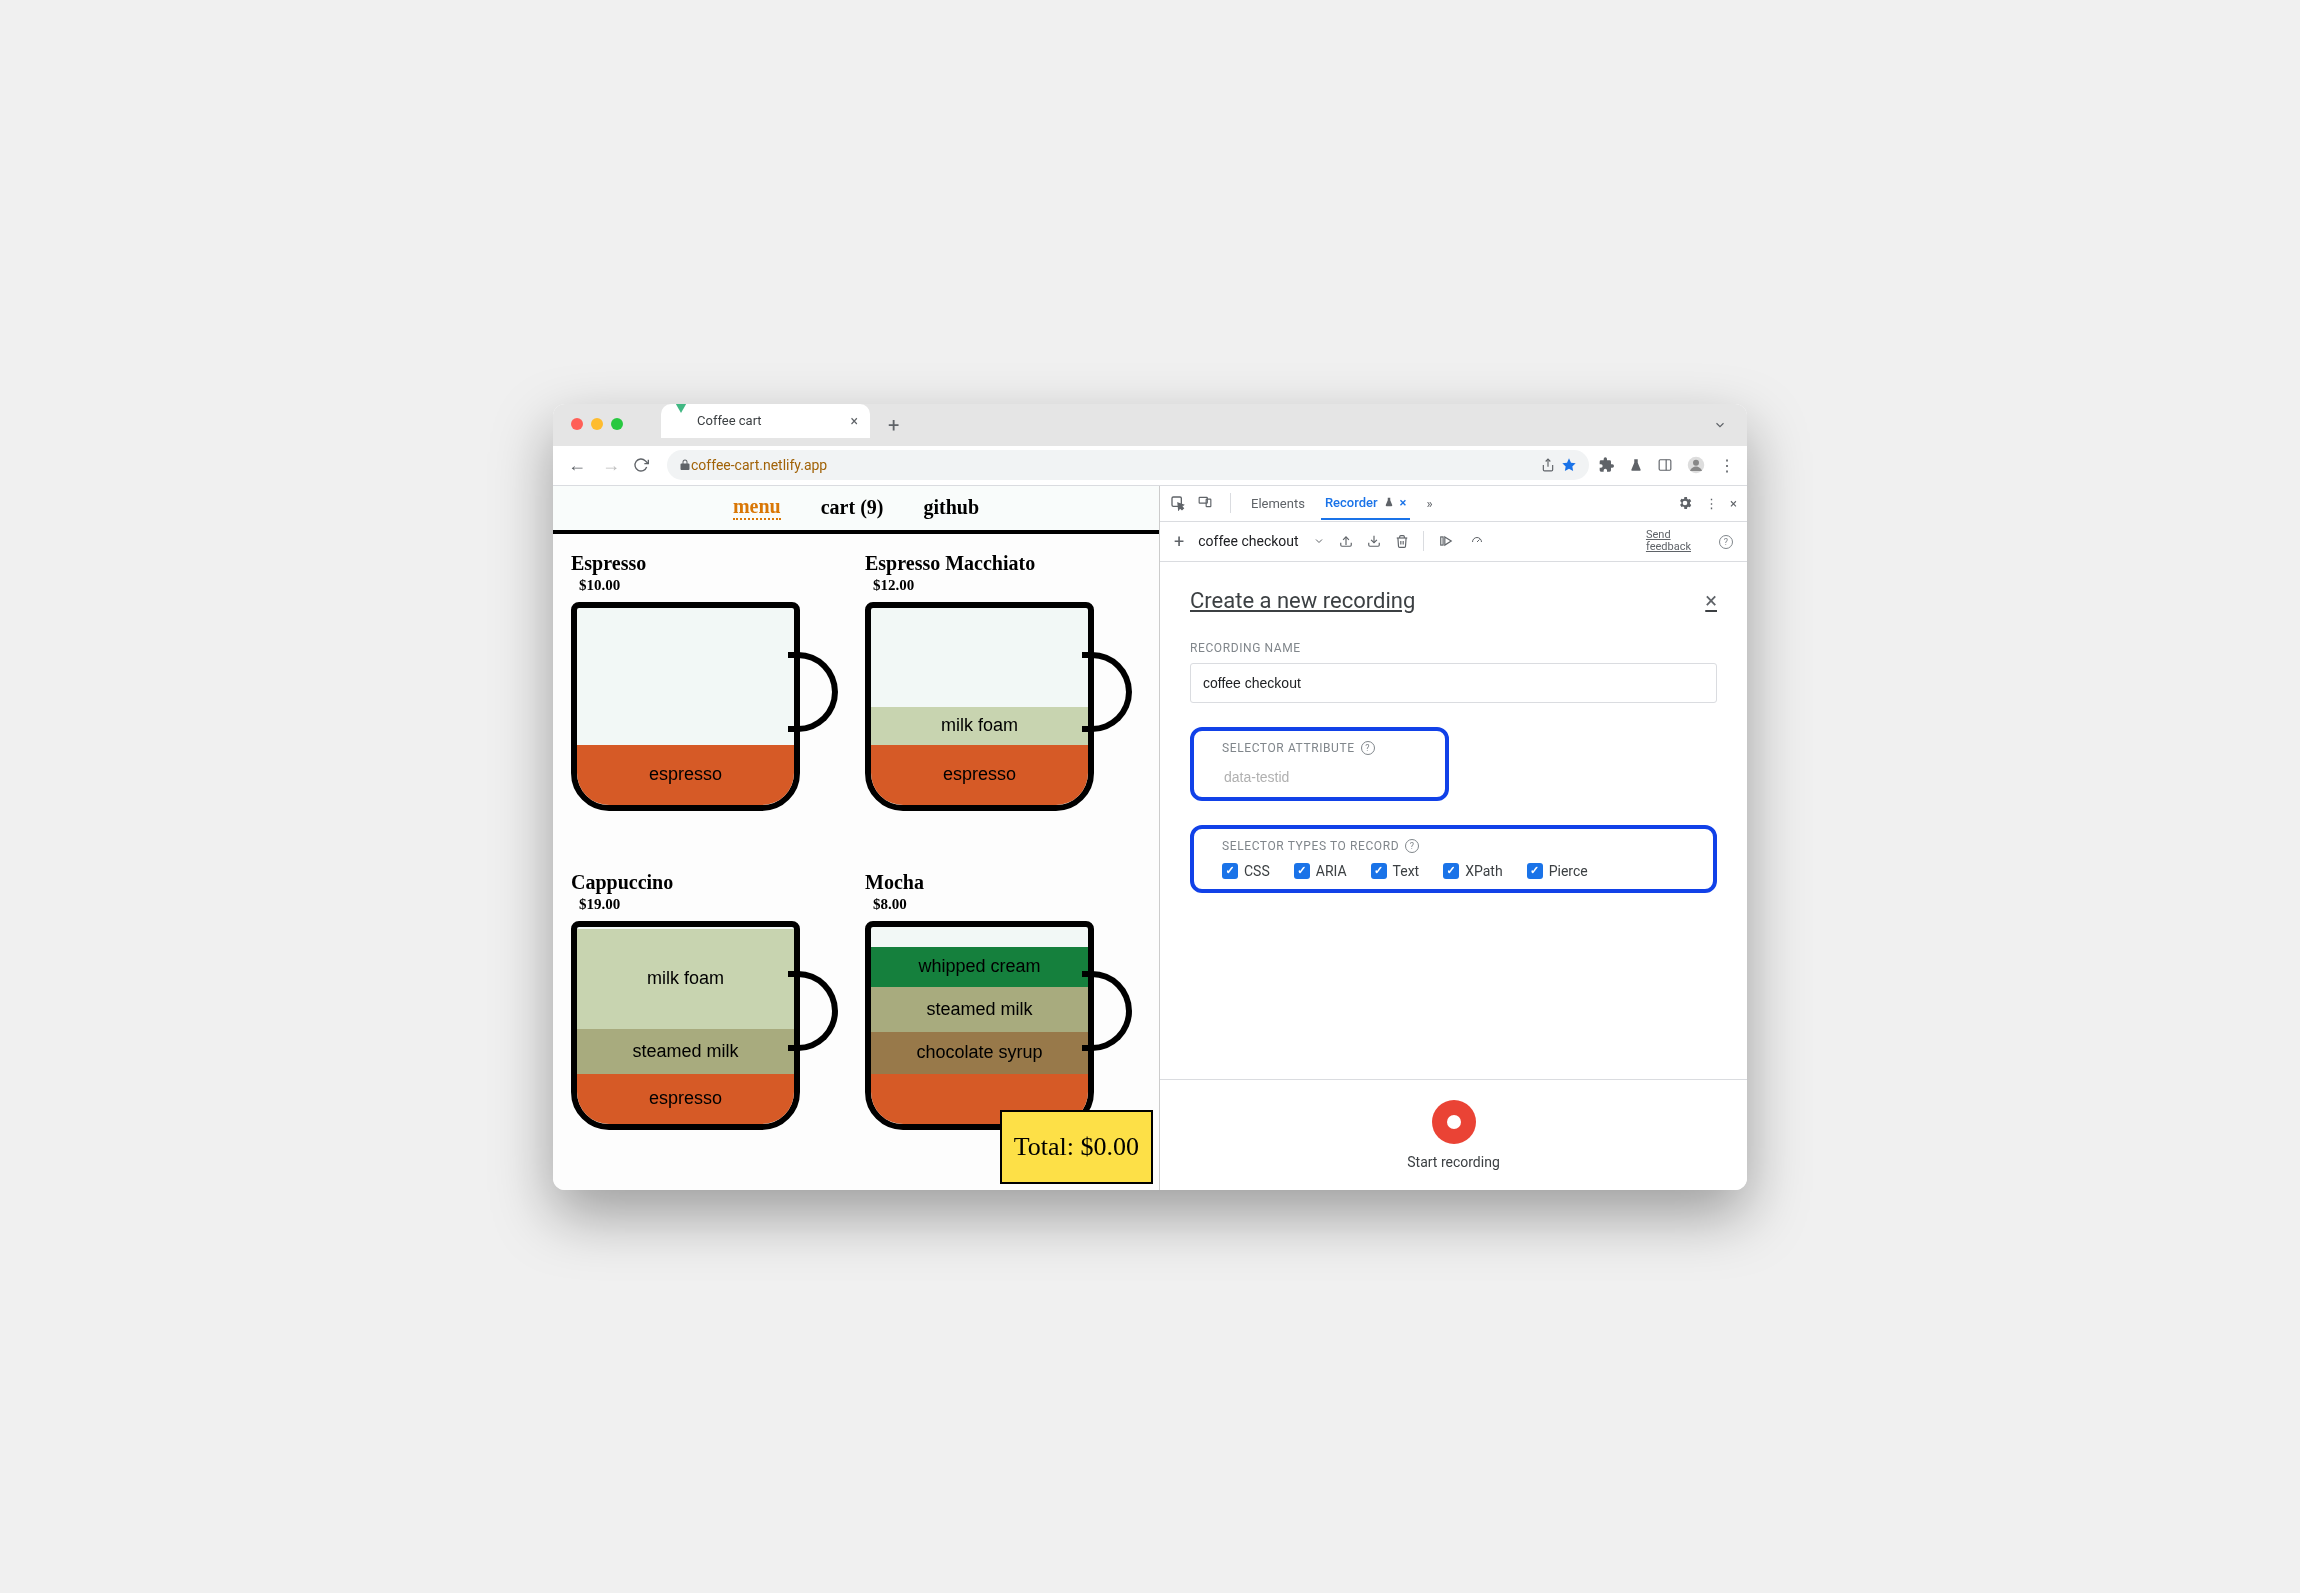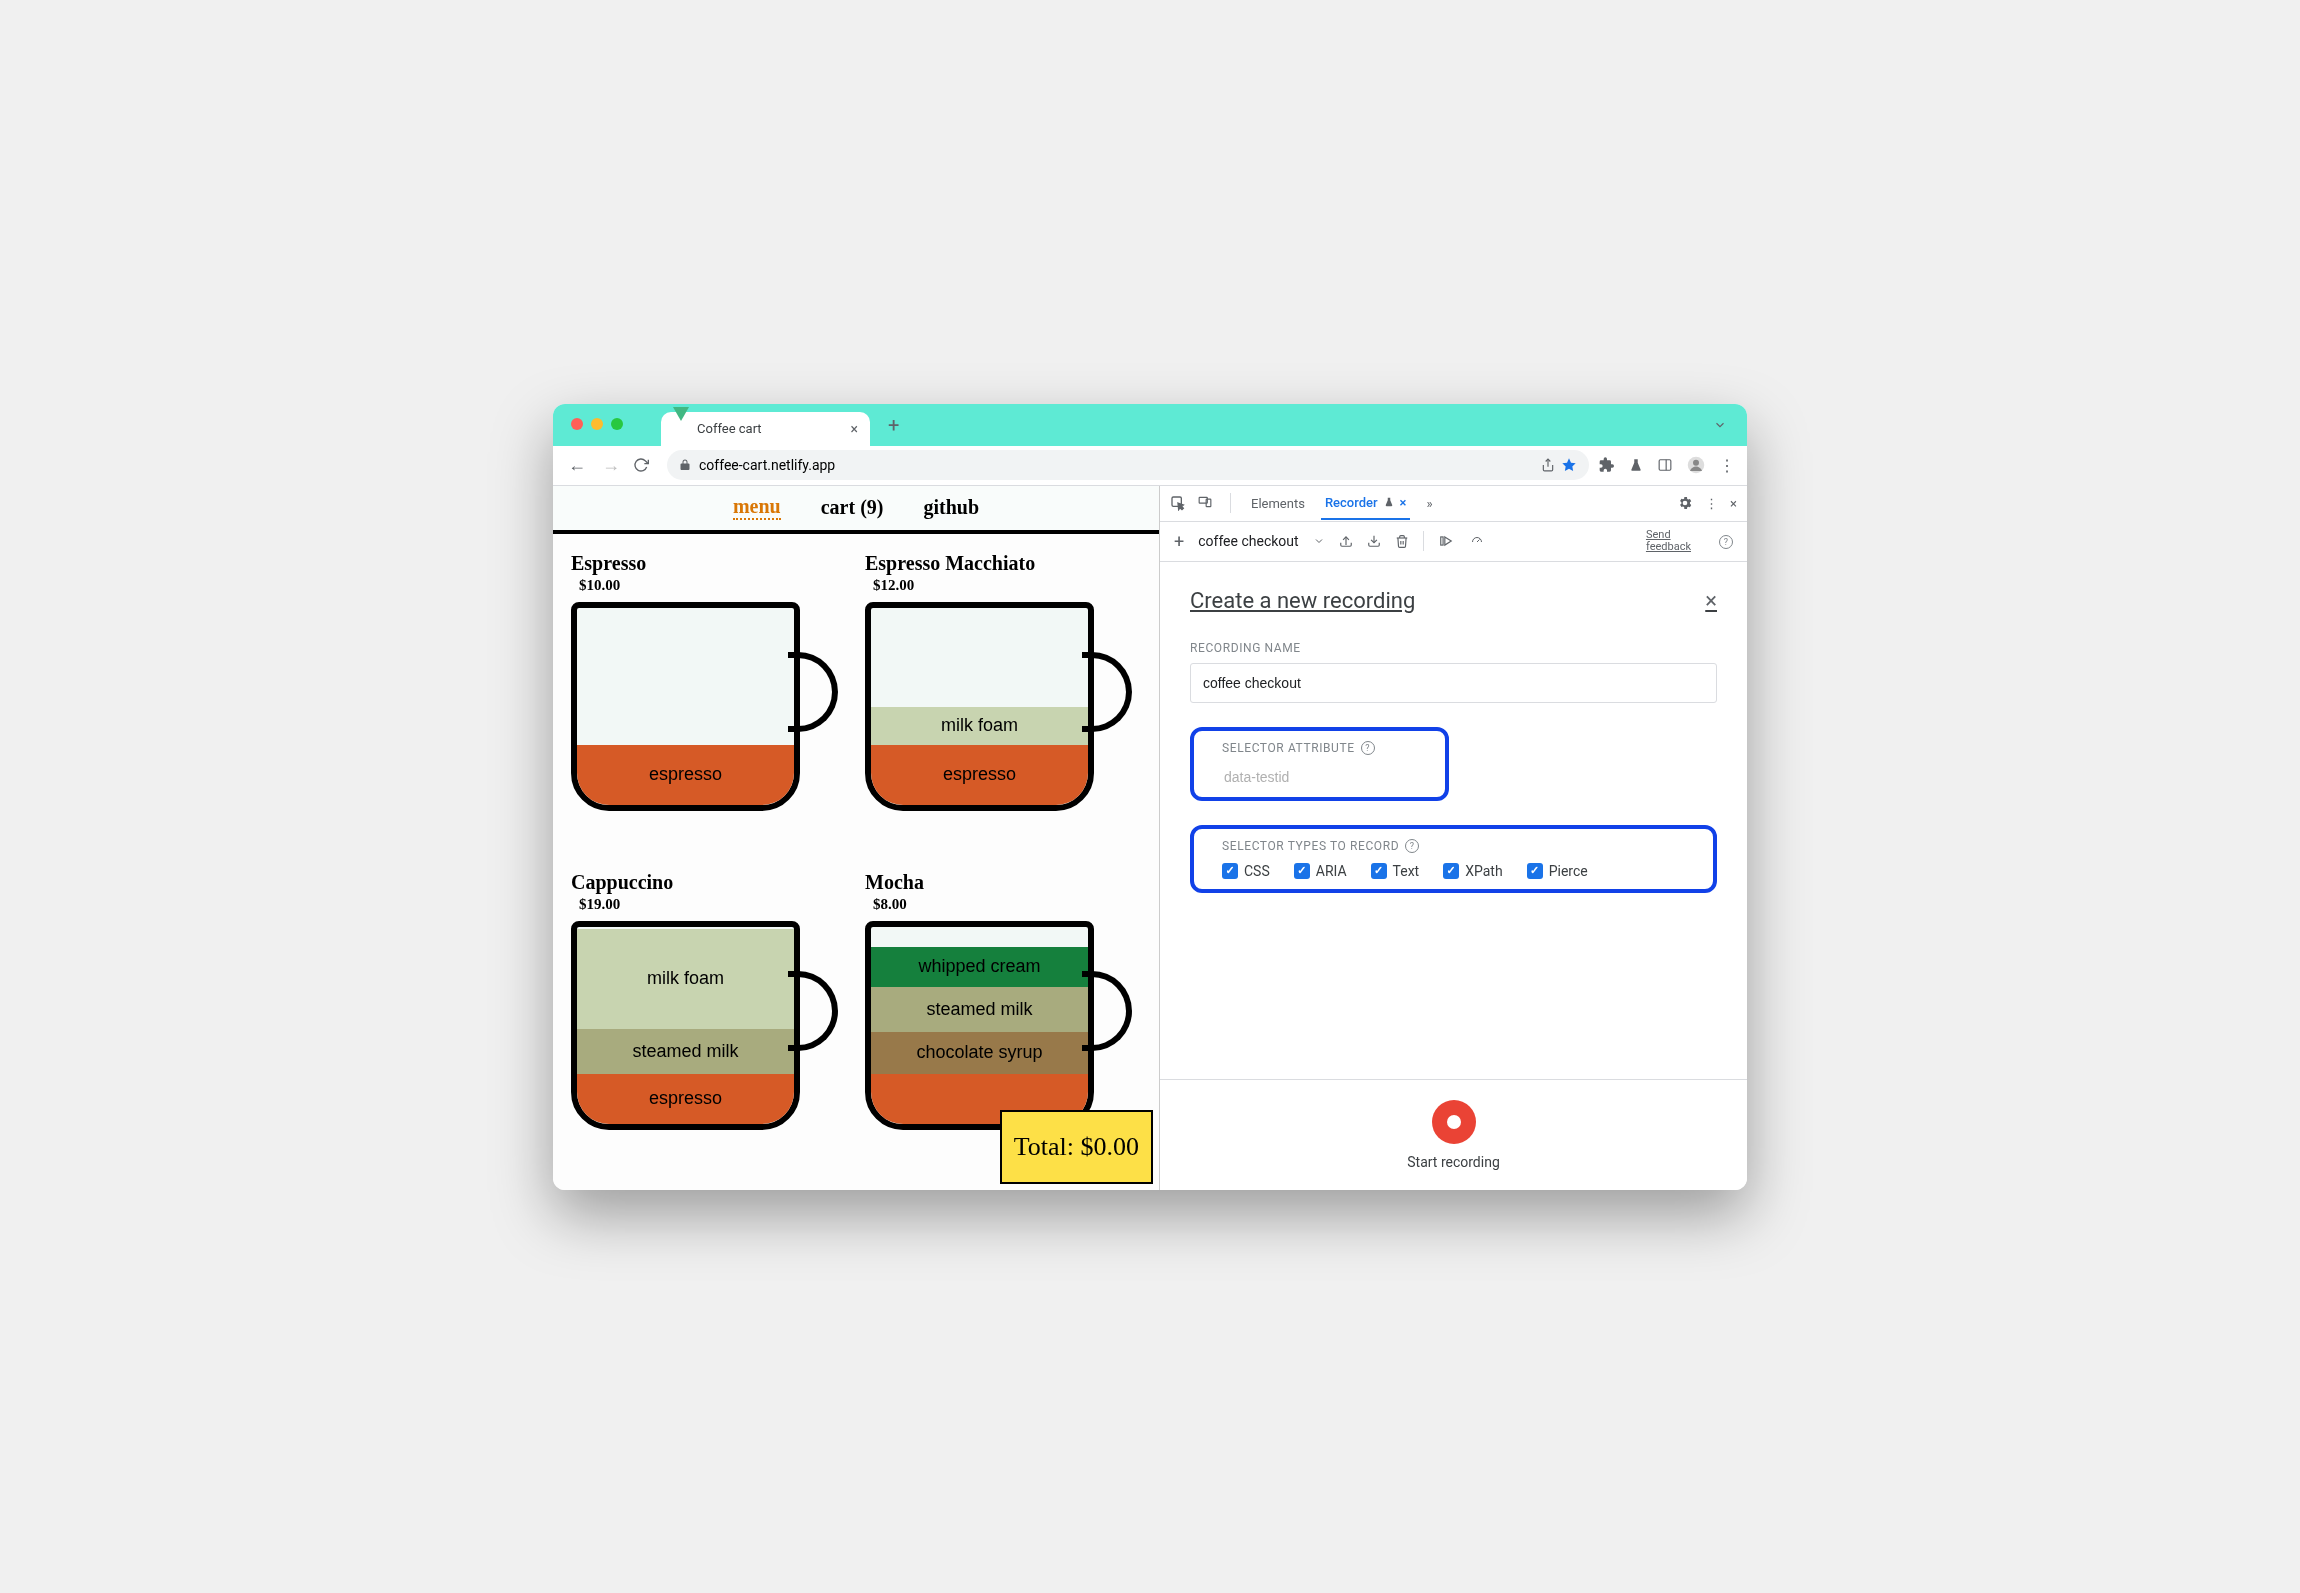--- a/index.html
+++ b/index.html
@@ -18,23 +18,22 @@
     background: #fff;
     border-radius: 12px;
     box-shadow: 0 25px 60px rgba(0,0,0,0.35);
     overflow: hidden;
     display: flex;
     flex-direction: column;
   }
   
   .titlebar {
     height: 42px;
-    background: #5eead4;
+    background: #e5e5e5;
     display: flex;
-    align-items: flex-end;
     padding-left: 18px;
     position: relative;
   }
   .traffic { display: flex; gap: 8px; position: absolute; top: 14px; left: 18px; }
   .dot { width: 12px; height: 12px; border-radius: 50%; }
   .dot.red { background:#ff5f57; }
   .dot.yellow { background:#febc2e; }
   .dot.green { background:#28c840; }
   .tab {
     height: 34px; background: #fff; border-radius: 10px 10px 0 0;
@@ -46,21 +45,21 @@
   .newtab { margin-left:10px; font-size:20px; color:#5f6368; align-self:center; padding:4px 8px;}
   .chev { margin-left:auto; margin-right:20px; align-self:center; color:#5f6368;}
   .addrbar {
     height: 40px; background:#fff; display:flex; align-items:center; padding:0 12px; gap:10px;
     border-bottom: 1px solid #dadce0;
   }
   .navbtn { color:#5f6368; width:24px; text-align:center; font-size:18px; }
   .navbtn.disabled { color:#bdbdbd; }
   .omnibox {
     flex:1; height:30px; background:#f1f3f4; border-radius:15px;
-    display:flex; align-items:center; padding:0 12px; font-size:14px; color:#000000; gap:8px;
+    display:flex; align-items:center; padding:0 12px; font-size:14px; color:#a16207; 
   }
   .ombox-right { display:flex; gap:6px; align-items:center; margin-left:auto;}
   .addr-icons { display:flex; gap:14px; align-items:center; color:#5f6368;}
   
   .content { flex:1; display:flex; overflow:hidden; }
   
   .app {
     width: 607px; display:flex; flex-direction:column; background:#fdfdfd;
     border-right: 1px solid #ccc;
   }

